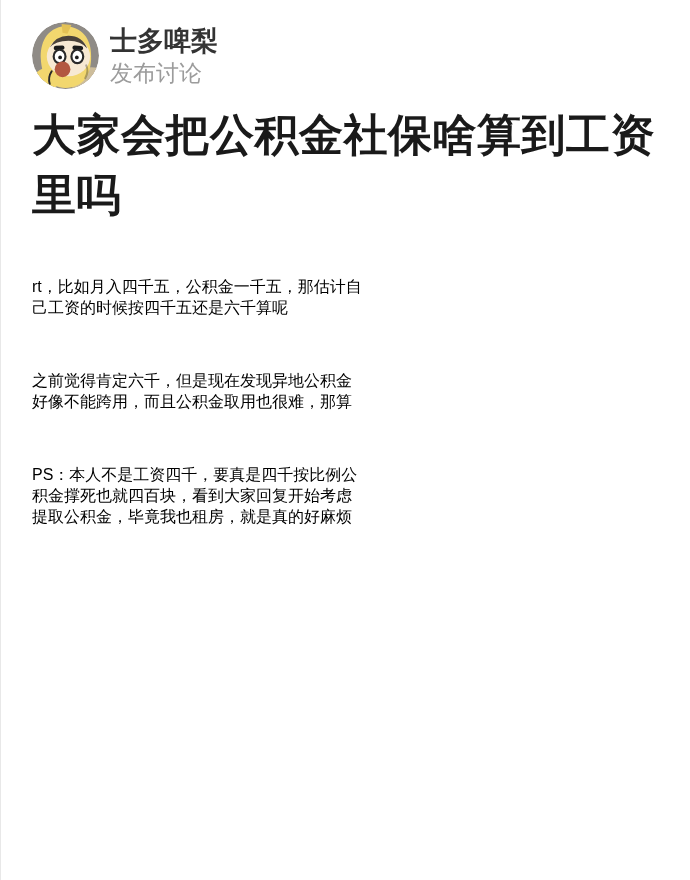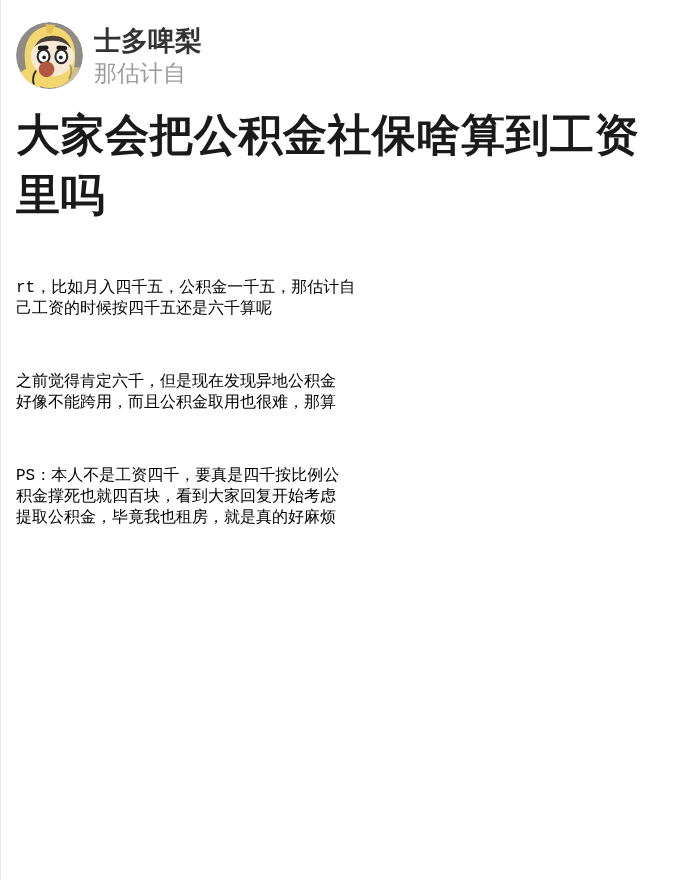--- a/index.html
+++ b/index.html
@@ -16,21 +16,21 @@
     --avatar-food:#b25840;
     --avatar-beige:#cdbd9b;
   }
   *{margin:0;padding:0;box-sizing:border-box;}
   html,body{width:690px;background:var(--page-bg);}
   body{font-family:"Liberation Sans", sans-serif;}
   .page{
     width:690px;height:880px;
     background:var(--page-bg);
     border-left:1px solid var(--left-border);
-    padding:22px 28px 0 15px;
+    padding:22px 28px 0 31px;
     overflow:hidden;
   }
   .post-header{display:flex;align-items:center;height:67px;}
   .avatar{
     width:67px;height:67px;border-radius:50%;overflow:hidden;flex:none;
     cursor:pointer;
   }
   .avatar svg{display:block;width:100%;height:100%;}
   .av-bg{fill:var(--avatar-bg);}
   .av-beige{fill:var(--avatar-beige);}
@@ -47,21 +47,21 @@
   .username{
     font-size:27px;line-height:32px;font-weight:700;color:var(--username);
     cursor:pointer;
   }
   .user-subtitle{font-size:23px;line-height:27px;color:var(--subtitle);margin-top:3px;}
   .post-title{
     margin-top:16px;
     font-size:44px;line-height:60px;font-weight:700;color:var(--title);
     letter-spacing:0.5px;
   }
-  .post-body{margin-top:48px;font-family:Liberation Mono, monospace;}
+  .post-body{margin-top:48px;}
   .post-body p{
     font-size:30px;line-height:50px;color:var(--body-text);
     margin:0 0 52px 0;font-weight:400;
   }
 </style>
 </head>
 <body>
 
 <div class="page">
 
@@ -97,21 +97,21 @@
           <circle class="av-pupil" cx="45.5" cy="36" r="1.9"></circle>
 
           <circle class="av-food" cx="31" cy="48" r="8"></circle>
 
           <path class="av-line" d="M55 44 Q58 50 54 57" opacity="0.35"></path>
         </g>
       </svg>
     </div>
     <div class="user-info">
       <div class="username">士多啤梨</div>
-      <div class="user-subtitle">那估计自</div>
+      <div class="user-subtitle">发布讨论</div>
     </div>
   </div>
 
   <h1 class="post-title">
     <div>大家会把公积金社保啥算到工资</div>
     <div>里吗</div>
   </h1>
 
   <div class="post-body">
     <p>

